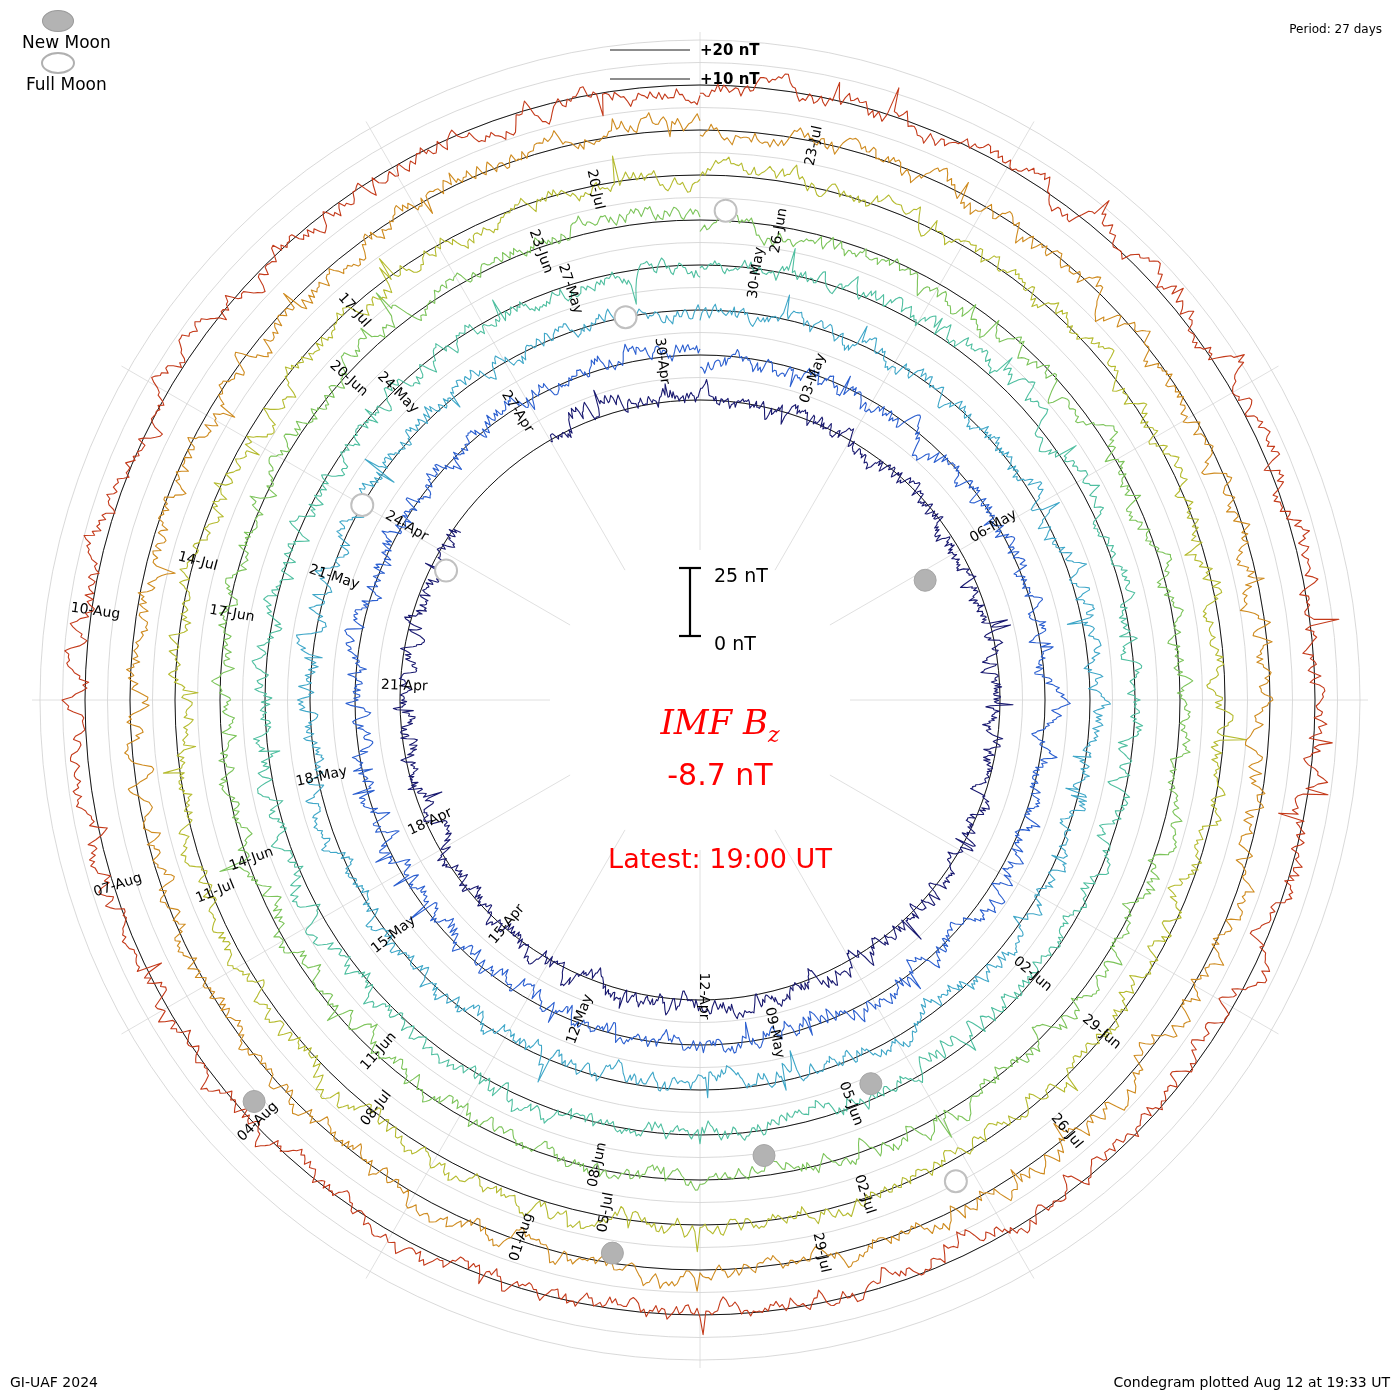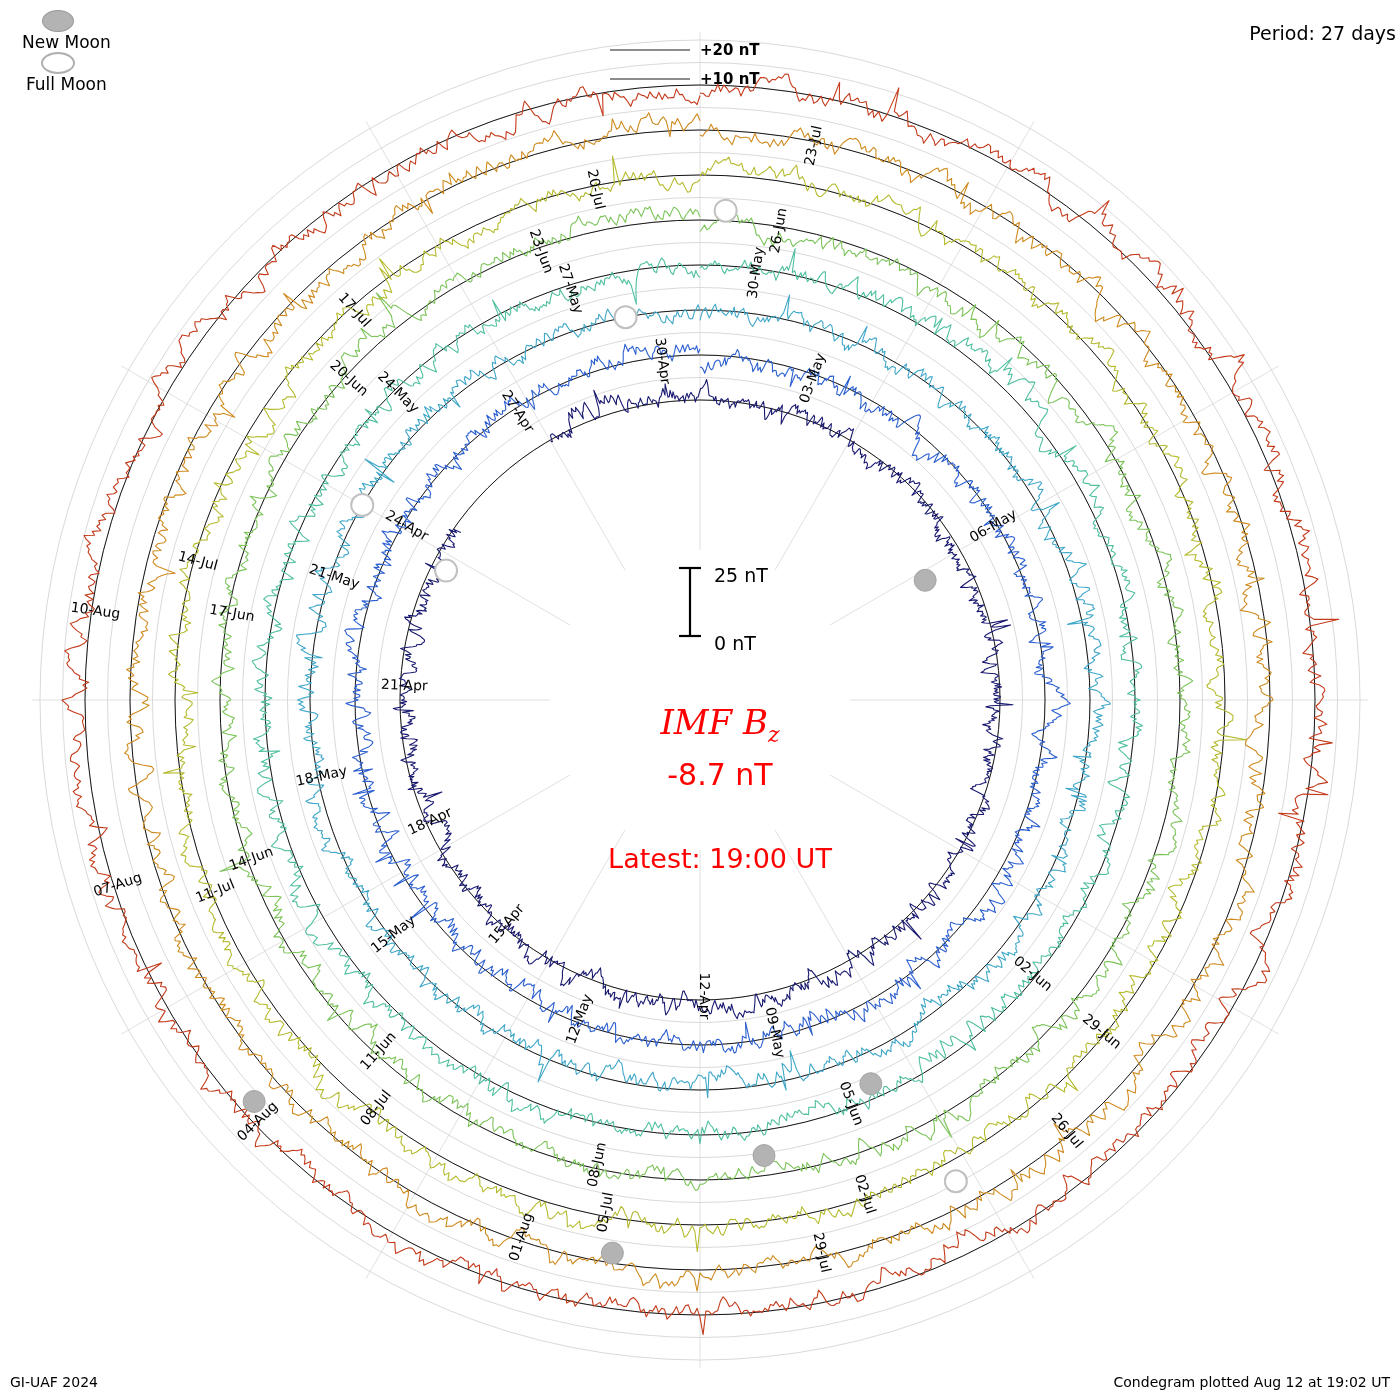--- a/index.html
+++ b/index.html
@@ -4,21 +4,21 @@
 <style>
   html,body{margin:0;padding:0;background:#ffffff;}
   body{width:1400px;height:1400px;position:relative;overflow:hidden;
        font-family:"DejaVu Sans",sans-serif;color:#000;}
   .legend{position:absolute;left:22px;top:10px;}
   .legend-row{display:flex;align-items:center;height:42px;flex-direction:column;}
   .legend-swatch{width:30px;height:30px;border-radius:50%;margin-right:16px;}
   .swatch-new{background:#b3b3b3;border:1px solid #9a9a9a;}
   .swatch-full{background:#ffffff;border:2px solid #b0b0b0;}
   .legend-label{font-size:17px;}
-  .period{position:absolute;right:4px;top:22px;font-size:19px;}
+  .period{position:absolute;right:18px;top:22px;font-size:12px;}
   .footer-left{position:absolute;left:10px;bottom:10px;font-size:14px;}
   .footer-right{position:absolute;right:10px;bottom:10px;font-size:14px;}
   .plot{position:absolute;left:0;top:0;width:1400px;height:1400px;}
   .center-text{position:absolute;left:0;top:700px;width:1400px;text-align:center;
                color:#ff0000;pointer-events:none;padding-left:20px;}
   .imf-title{font-family:"DejaVu Serif",serif;font-style:italic;font-size:34px;line-height:44px;}
   .imf-sub{font-size:30px;}
   .latest{font-size:27px;line-height:38px;margin-top:48px;}
   svg text{font-family:"DejaVu Sans",sans-serif;}
 </style>
@@ -168,13 +168,13 @@
 
 <div class="center-text">
   <div class="imf-title">
     <span>IMF B</span><sub style="font-size:22px">z</sub>
   </div>
   <div class="imf-sub">-8.7 nT</div>
   <div class="latest">Latest: 19:00 UT</div>
 </div>
 
 <div class="footer-left">GI-UAF 2024</div>
-<div class="footer-right">Condegram plotted Aug 12 at 19:02 UT</div>
+<div class="footer-right">Condegram plotted Aug 12 at 19:33 UT</div>
 
 </body></html>

